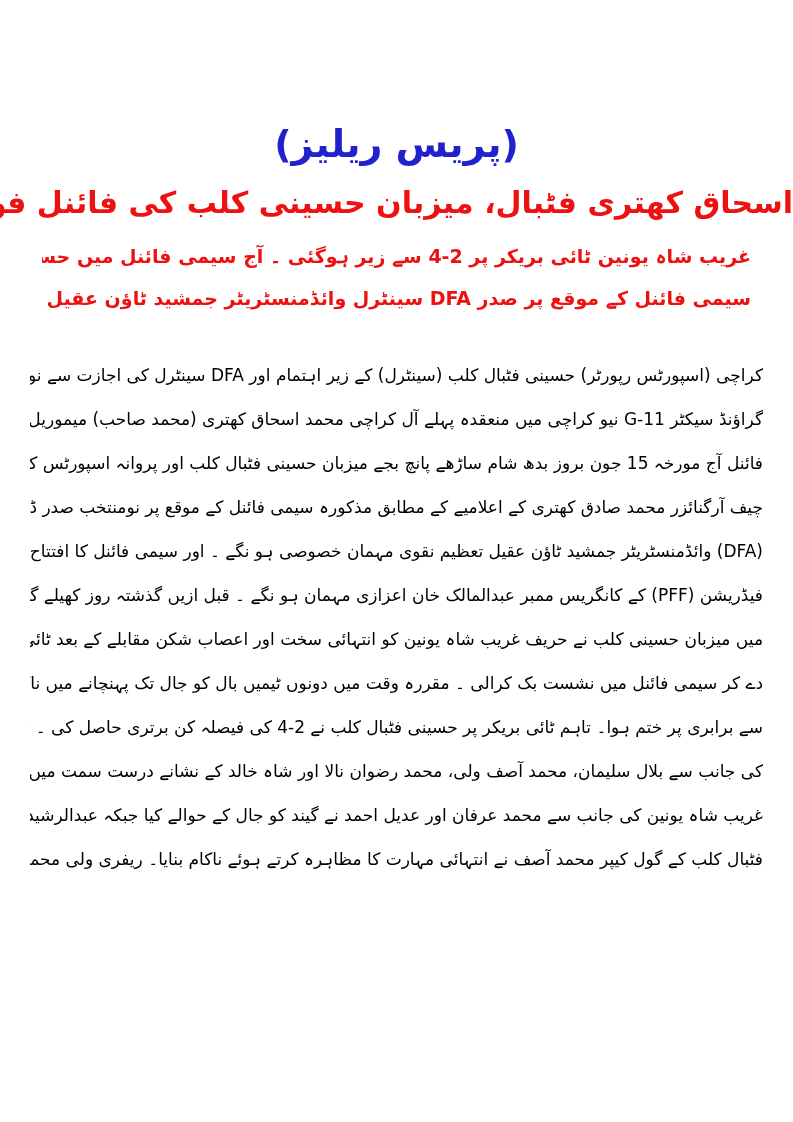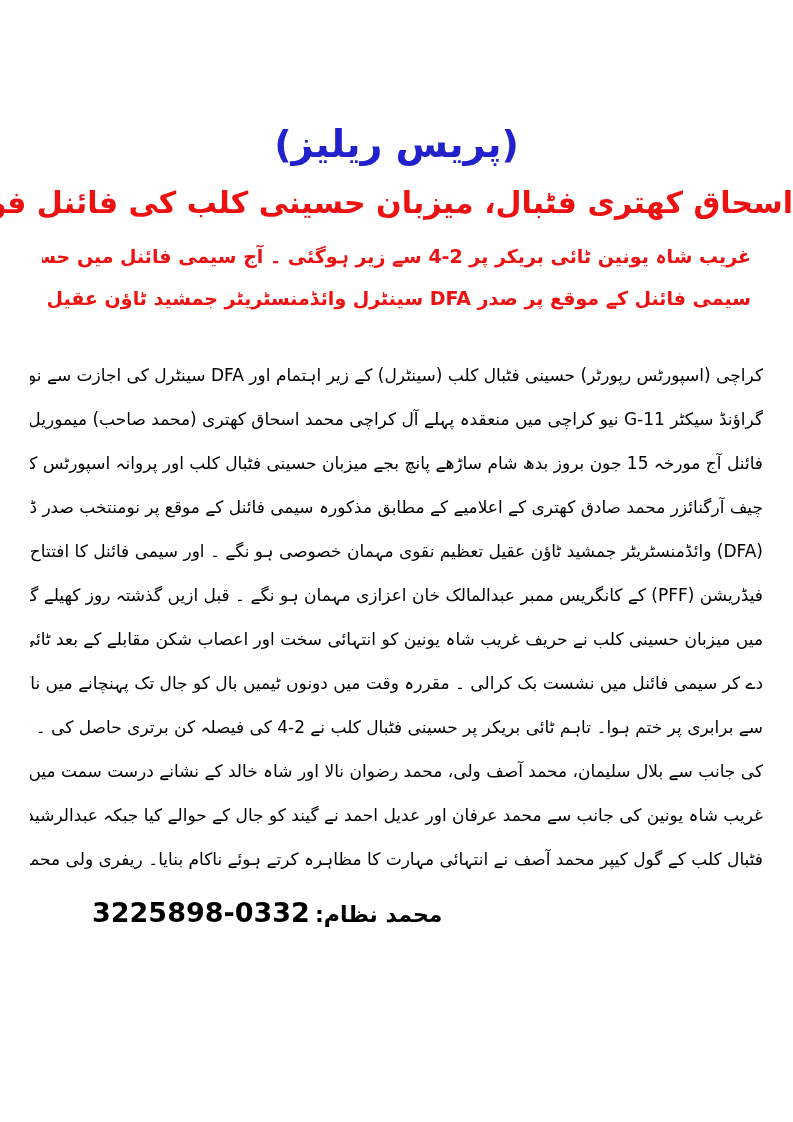--- a/index.html
+++ b/index.html
@@ -117,18 +117,14 @@
     <div class="article-line">(DFA) وائڈمنسٹریٹر جمشید ٹاؤن عقیل تعظیم نقوی مہمان خصوصی ہو نگے ۔ اور سیمی فائنل کا افتتاح کریں ۔ جبکہ پاکستان فٹبال</div>
     <div class="article-line">فیڈریشن (PFF) کے کانگریس ممبر عبدالمالک خان اعزازی مہمان ہو نگے ۔ قبل ازیں گذشتہ روز کھیلے گئے آخری کوآٹر فائنل میچ</div>
     <div class="article-line">میں میزبان حسینی کلب نے حریف غریب شاہ یونین کو انتہائی سخت اور اعصاب شکن مقابلے کے بعد ٹائی بریکر پر 2-4 سے شکست</div>
     <div class="article-line">دے کر سیمی فائنل میں نشست بک کرالی ۔ مقررہ وقت میں دونوں ٹیمیں بال کو جال تک پہنچانے میں ناکام رہیں اور مقابلہ 0-0</div>
     <div class="article-line">سے برابری پر ختم ہوا۔ تاہم ٹائی بریکر پر حسینی فٹبال کلب نے 2-4 کی فیصلہ کن برتری حاصل کی ۔ ٹائی بریکر پر فاتح حسینی فٹبال کلب</div>
     <div class="article-line">کی جانب سے بلال سلیمان، محمد آصف ولی، محمد رضوان نالا اور شاہ خالد کے نشانے درست سمت میں گئے جبکہ محمد سہیل کا نشانہ خطا گیا</div>
     <div class="article-line">غریب شاہ یونین کی جانب سے محمد عرفان اور عدیل احمد نے گیند کو جال کے حوالے کیا جبکہ عبدالرشید اور محمد یعقوب کی کوششوں کو حسینی</div>
     <div class="article-line">فٹبال کلب کے گول کیپر محمد آصف نے انتہائی مہارت کا مظاہرہ کرتے ہوئے ناکام بنایا۔ ریفری ولی محمد ڈاڈ کی معاونت بابر خان اور</div>
   </div>
 
-  <div class="signature">
-    <span class="signature-name">محمد نظام:</span>
-    <span class="signature-phone">0332-3225898</span>
-  </div>
 
 </div>
 
 </body></html>

